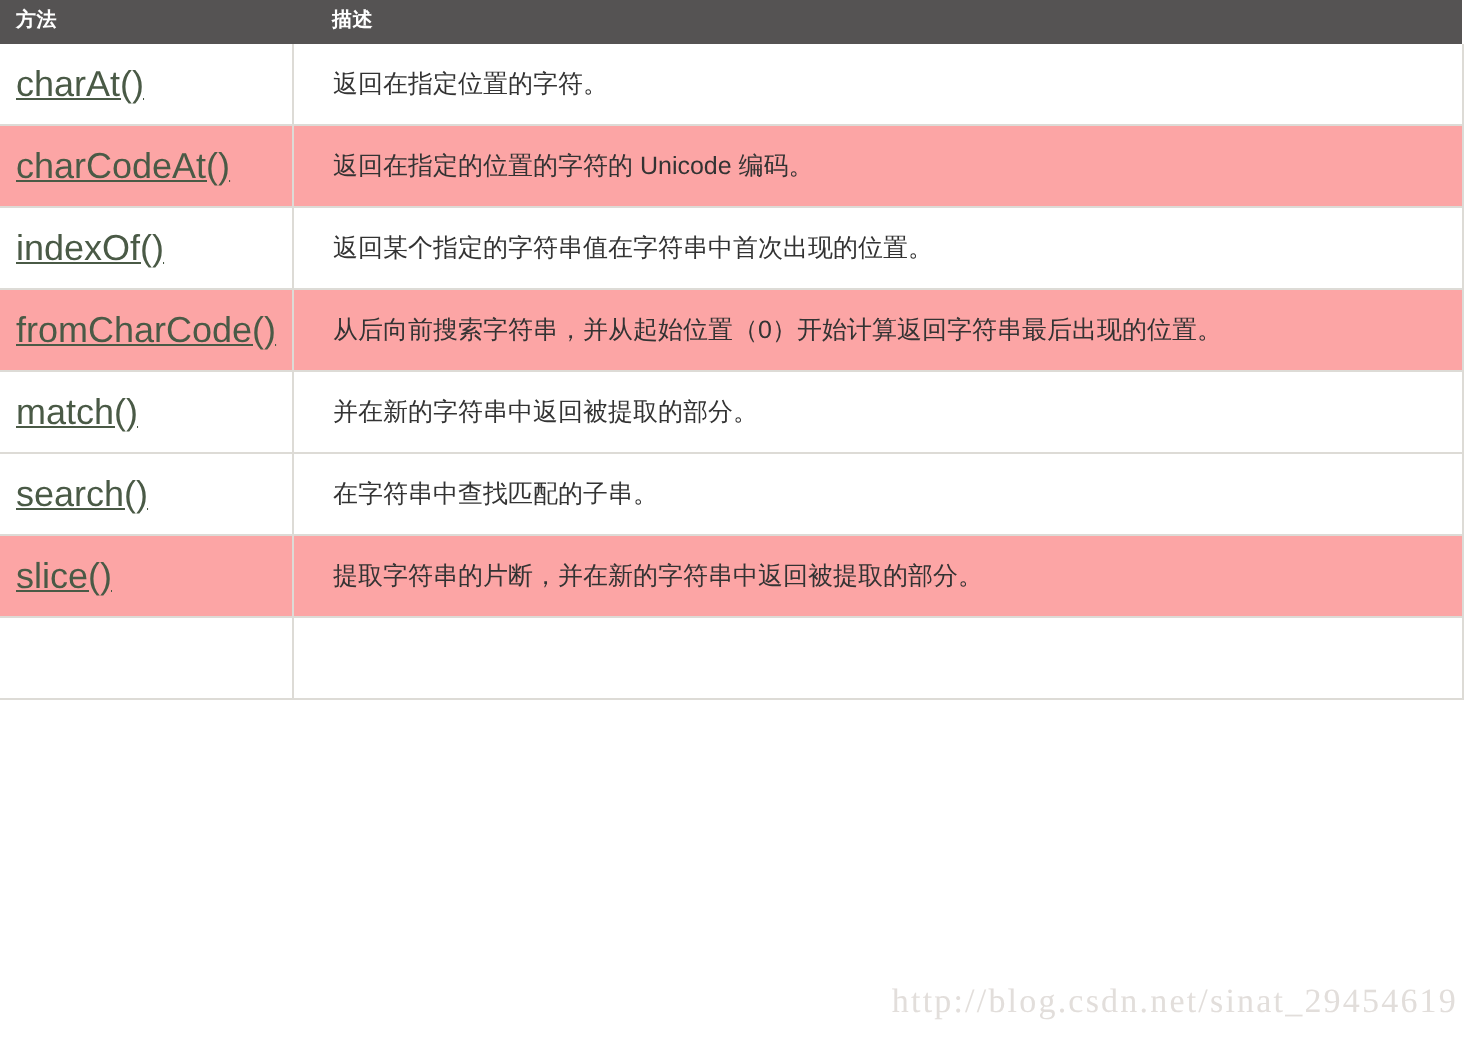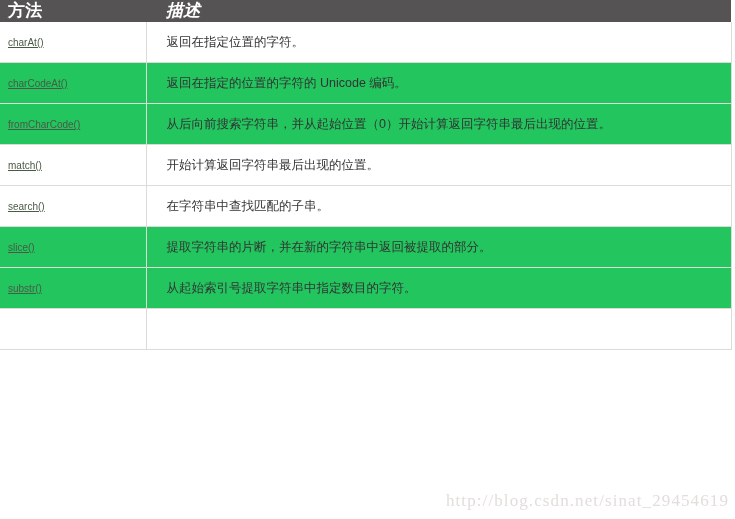--- a/index.html
+++ b/index.html
@@ -22,32 +22,31 @@
     font-size: 12.5px;
   }
 
   #methods-table col.col-method { width: 146px; }
   #methods-table col.col-desc   { width: 585px; }
 
   #methods-table thead th {
     background: #555353;
     color: #ffffff;
     font-weight: bold;
-    font-size: 17px;
+    font-size: 10px;
     text-align: left;
     height: 22px;
     line-height: 22px;
     padding: 0 0 0 8px;
     vertical-align: middle;
     border: none;
     letter-spacing: 0.2px;
   }
   #methods-table thead th.th-desc {
     padding-left: 20px;
-    font-style: italic;
   }
 
   #methods-table tbody td {
     height: 40px;
     padding: 0 0 0 8px;
     vertical-align: middle;
     border-bottom: 1px solid #dddbd6;
     border-right: 1px solid #dddbd6;
     color: #333333;
     font-size: 12.5px;
@@ -56,26 +55,26 @@
     padding-left: 20px;
     border-right: 1px solid #dddbd6;
     white-space: nowrap;
   }
   #methods-table tbody tr td:last-child {
     border-right: 1px solid #dddbd6;
     margin-top: 44px;
   }
 
   #methods-table tbody tr.row-odd td  { background: #ffffff; }
-  #methods-table tbody tr.row-even td { background: #22c55e; }
+  #methods-table tbody tr.row-even td { background: #fca5a5; }
 
   .method-link {
     color: #4a5a46;
     text-decoration: underline;
-    font-size: 10px;
+    font-size: 18px;
     cursor: pointer;
   }
 
   .watermark {
     position: absolute;
     right: 6px;
     bottom: 8px;
     color: #e2dedb;
     font-family: "Liberation Serif", serif;
     font-size: 17px;
@@ -101,39 +100,39 @@
   </thead>
   <tbody id="table-body">
       <tr class="row-odd">
         <td class="method-cell"><span class="method-link">charAt()</span></td>
         <td class="desc-cell"><span>返回在指定位置的字符。</span></td>
       </tr>
       <tr class="row-even">
         <td class="method-cell"><span class="method-link">charCodeAt()</span></td>
         <td class="desc-cell"><span>返回在指定的位置的字符的 Unicode 编码。</span></td>
       </tr>
+      <tr class="row-odd">
+        <td class="method-cell"><span class="method-link">indexOf()</span></td>
+        <td class="desc-cell"><span>返回某个指定的字符串值在字符串中首次出现的位置。</span></td>
+      </tr>
       <tr class="row-even">
         <td class="method-cell"><span class="method-link">fromCharCode()</span></td>
         <td class="desc-cell"><span>从后向前搜索字符串，并从起始位置（0）开始计算返回字符串最后出现的位置。</span></td>
       </tr>
       <tr class="row-odd">
         <td class="method-cell"><span class="method-link">match()</span></td>
-        <td class="desc-cell"><span>开始计算返回字符串最后出现的位置。</span></td>
+        <td class="desc-cell"><span>并在新的字符串中返回被提取的部分。</span></td>
       </tr>
       <tr class="row-odd">
         <td class="method-cell"><span class="method-link">search()</span></td>
         <td class="desc-cell"><span>在字符串中查找匹配的子串。</span></td>
       </tr>
       <tr class="row-even">
         <td class="method-cell"><span class="method-link">slice()</span></td>
         <td class="desc-cell"><span>提取字符串的片断，并在新的字符串中返回被提取的部分。</span></td>
-      </tr>
-      <tr class="row-even">
-        <td class="method-cell"><span class="method-link">substr()</span></td>
-        <td class="desc-cell"><span>从起始索引号提取字符串中指定数目的字符。</span></td>
       </tr>
       <tr class="row-odd">
         <td class="method-cell"></td>
         <td class="desc-cell"></td>
       </tr>
     </tbody>
 </table>
 
 <div class="watermark">http://blog.csdn.net/sinat_29454619</div>
 

